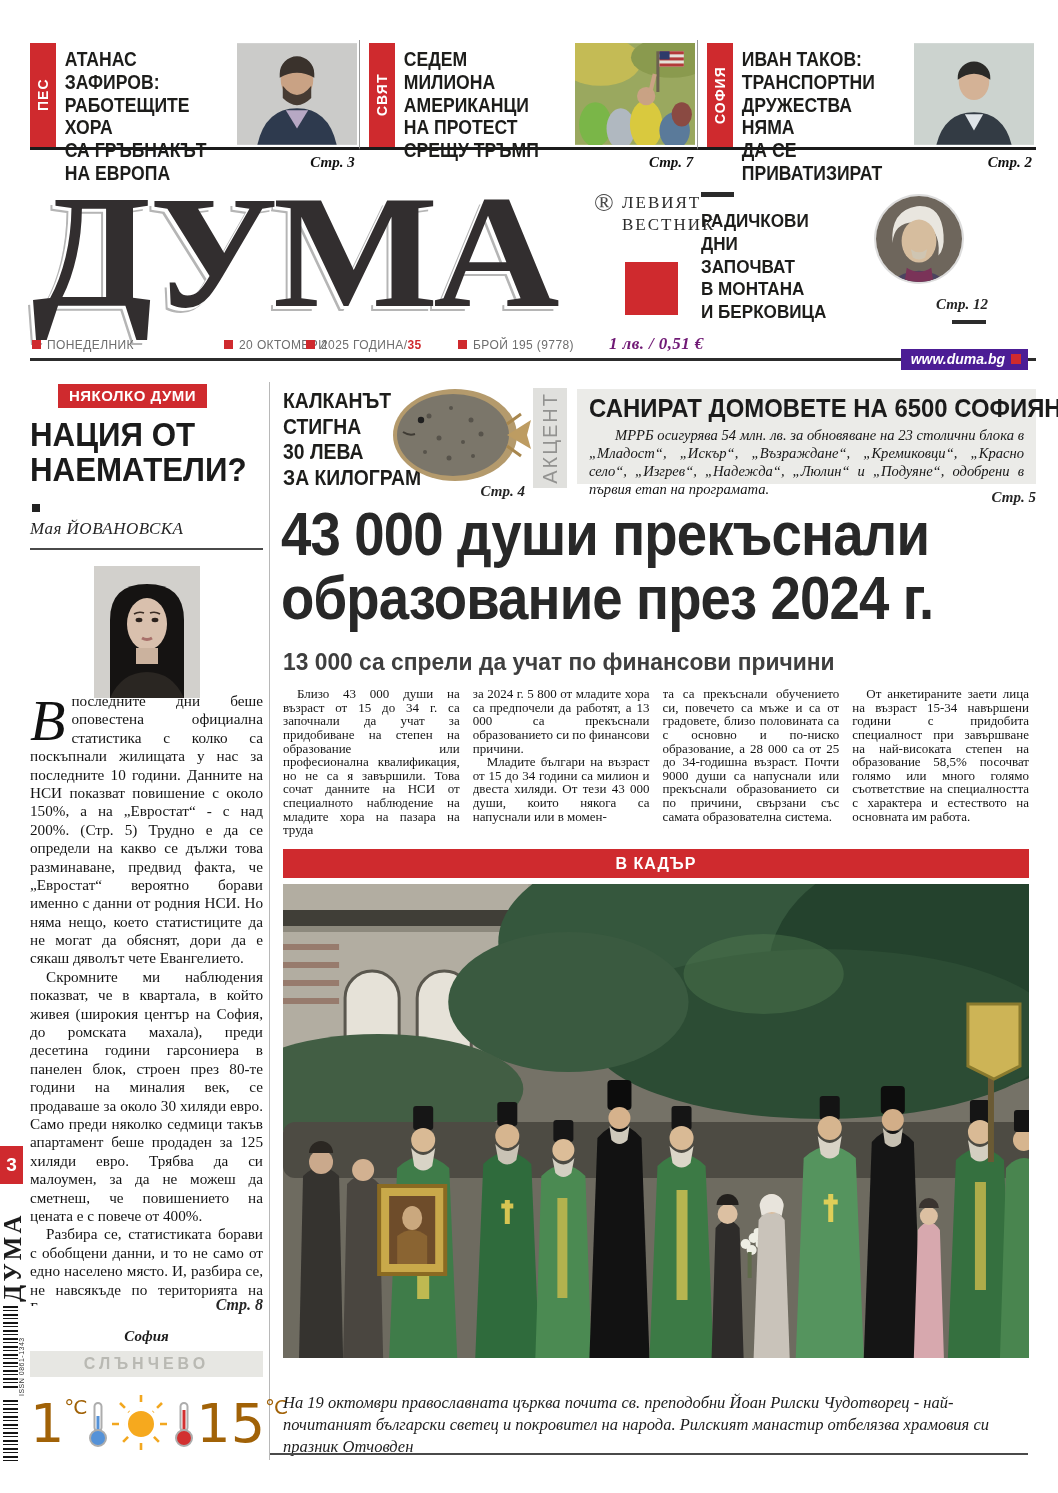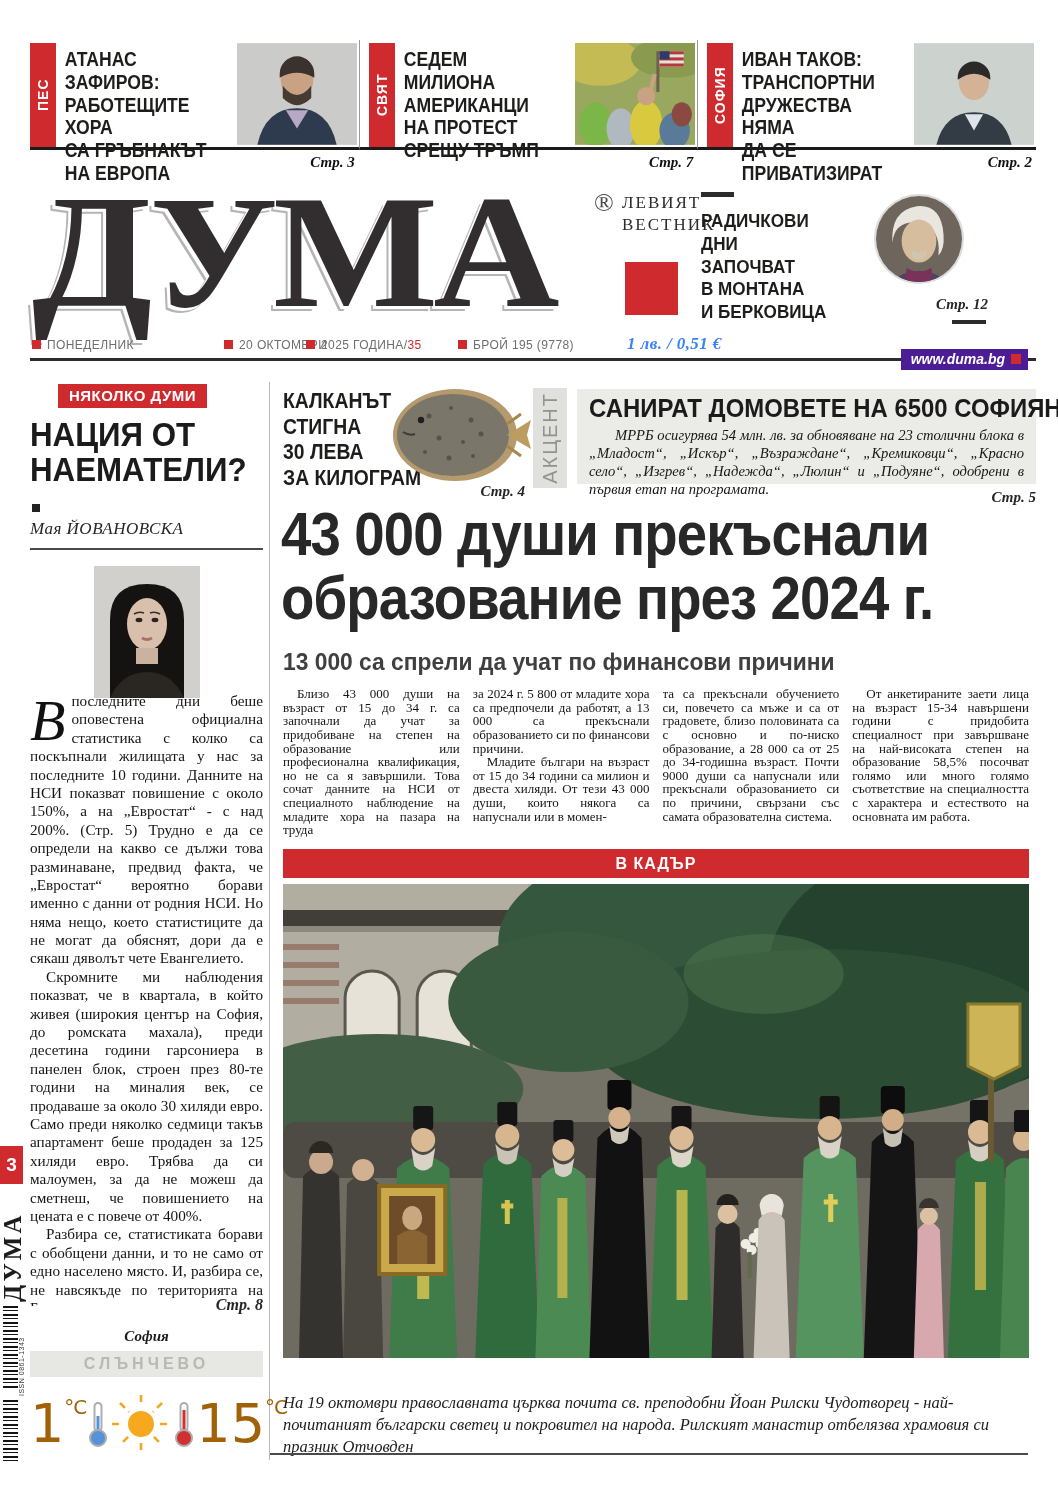--- a/index.html
+++ b/index.html
@@ -36,22 +36,22 @@
   .promo-photo svg{width:100%; height:100%; display:block;}
   .promo-page{position:absolute; left:936px; top:296px; font:bold italic 15px "Liberation Serif",serif;}
   .promo-page-rule{position:absolute; left:952px; top:320px; width:34px; height:4px; background:#2b2b2b;}
 
   
   .dateline{position:absolute; left:30px; top:336px; width:1006px; height:22px;
         font:12px "Liberation Sans",sans-serif; color:#6e6e6e; letter-spacing:.4px;}
   .dl-item{position:absolute; top:2px; white-space:nowrap;}
   .dl1{left:2px;} .dl2{left:150px;padding-left:44px;} .dl3{left:276px;} .dl4{left:428px;}
   .bullet{display:inline-block; width:9px; height:9px; background:var(--accent); margin-right:6px;}
-  .dl-red{color:var(--accent); font-weight:normal;}
-  .price{position:absolute; left:597px; top:-2px; font:bold italic 17px "Liberation Serif",serif; color:#3b82f6;}
+  .dl-red{color:var(--accent); font-weight:bold;}
+  .price{position:absolute; left:579px; top:-2px; font:bold italic 17px "Liberation Serif",serif; color:#701a75;}
   .rule-main{position:absolute; left:30px; top:358px; width:1006px; height:3px; background:#2c2c2c;}
   .website-box{position:absolute; right:30px; top:349px; background:#4c1d95; color:#fff; padding:2px 7px 3px 10px;
         font:bold italic 14px "Liberation Sans",sans-serif; display:flex; align-items:center; gap:6px;}
   .website-sq{display:inline-block; width:10px; height:10px; background:var(--accent);}
 
   
   .vdiv{position:absolute; left:269px; top:382px; height:1078px; width:1px; background:#b8b8b8;}
   .opinion-top{position:absolute; left:30px; top:384px; width:233px;}
   .kicker{display:inline-block; background:var(--accent); color:#fff; font:bold 15px "Liberation Sans",sans-serif;
         padding:3px 11px 4px; letter-spacing:.5px;margin-left:28px;}

